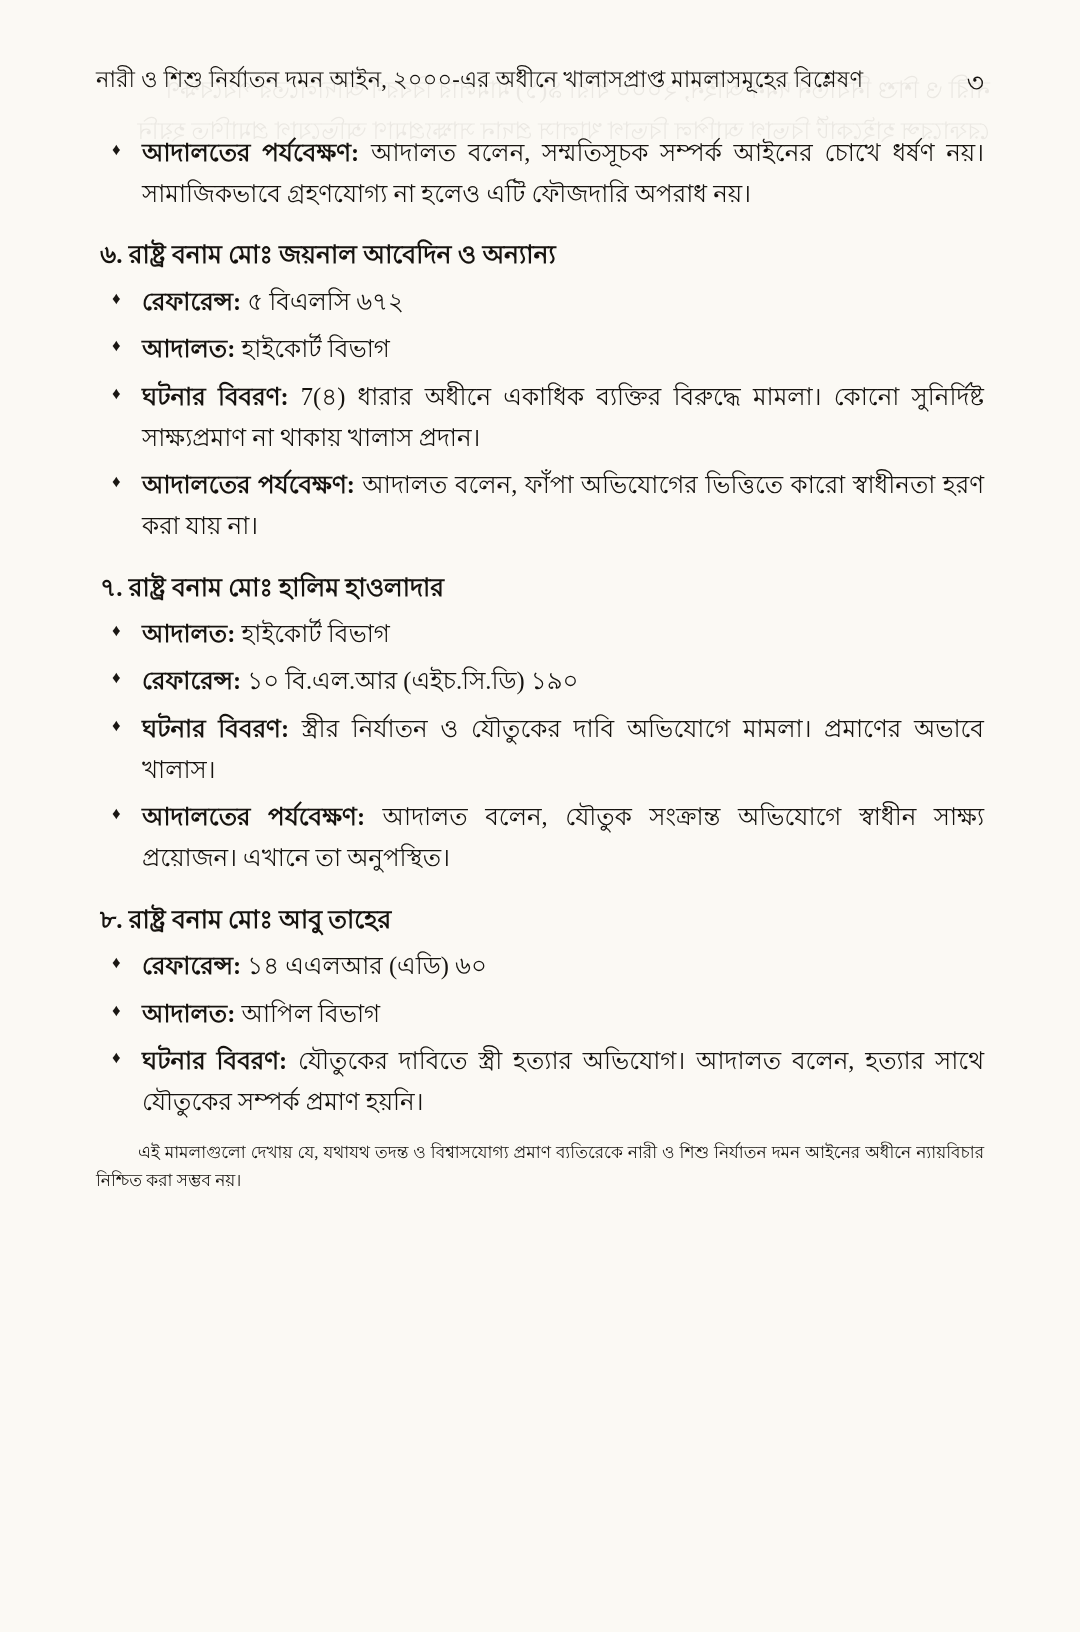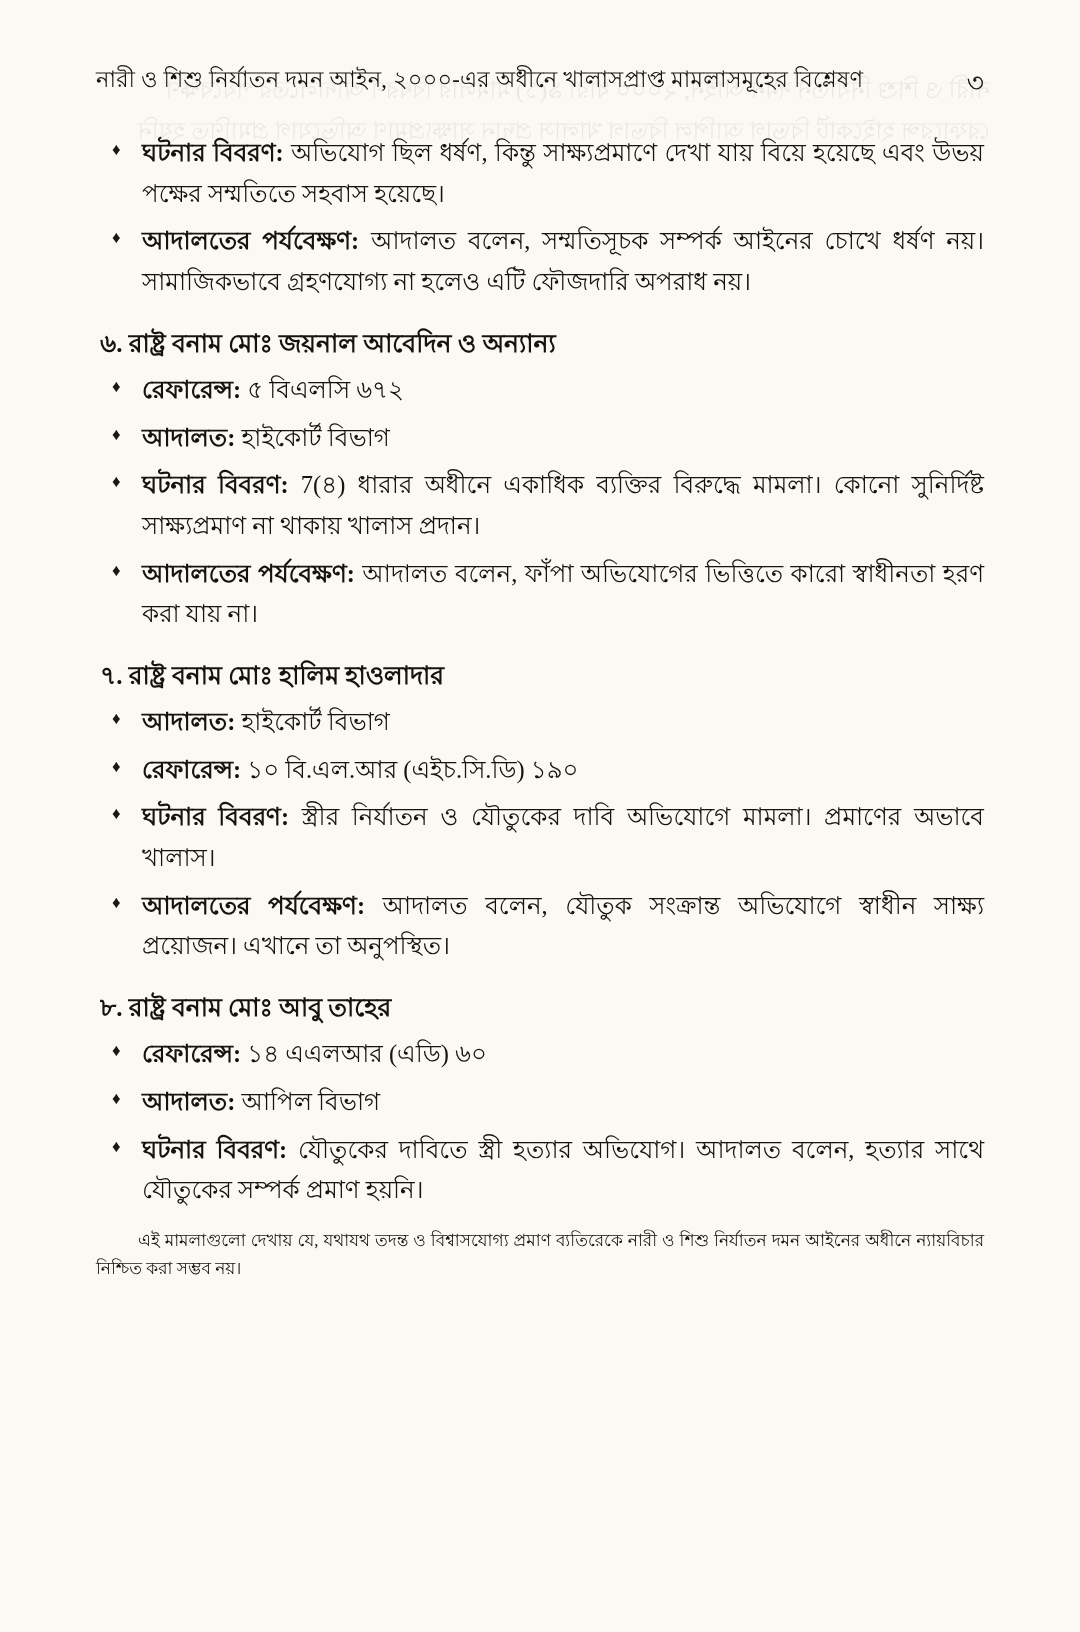--- a/index.html
+++ b/index.html
@@ -102,23 +102,20 @@
 
   <div class="content">
 
     <div class="header">
       <div class="header-title">নারী ও শিশু নির্যাতন দমন আইন, ২০০০-এর অধীনে খালাসপ্রাপ্ত মামলাসমূহের বিশ্লেষণ</div>
       <div class="header-page">৩</div>
     </div>
 
     <ul class="bullets">
       <li class="bullet">
-        <span class="lead">ঘটনার বিবরণ:</span><span> অভিযোগ ছিল ধর্ষণ, কিন্তু সাক্ষ্যপ্রমাণে দেখা যায় বিয়ে হয়েছে এবং উভয় পক্ষের সম্মতিতে সহবাস হয়েছে।</span>
-      </li>
-      <li class="bullet">
         <span class="lead">আদালতের পর্যবেক্ষণ:</span><span> আদালত বলেন, সম্মতিসূচক সম্পর্ক আইনের চোখে ধর্ষণ নয়। সামাজিকভাবে গ্রহণযোগ্য না হলেও এটি ফৌজদারি অপরাধ নয়।</span>
       </li>
     </ul>
 
     <div class="section-title">৬. রাষ্ট্র বনাম মোঃ জয়নাল আবেদিন ও অন্যান্য</div>
     <ul class="bullets">
       <li class="bullet tight">
         <span class="lead">রেফারেন্স:</span><span> ৫ বিএলসি ৬৭২</span>
       </li>
       <li class="bullet tight">

